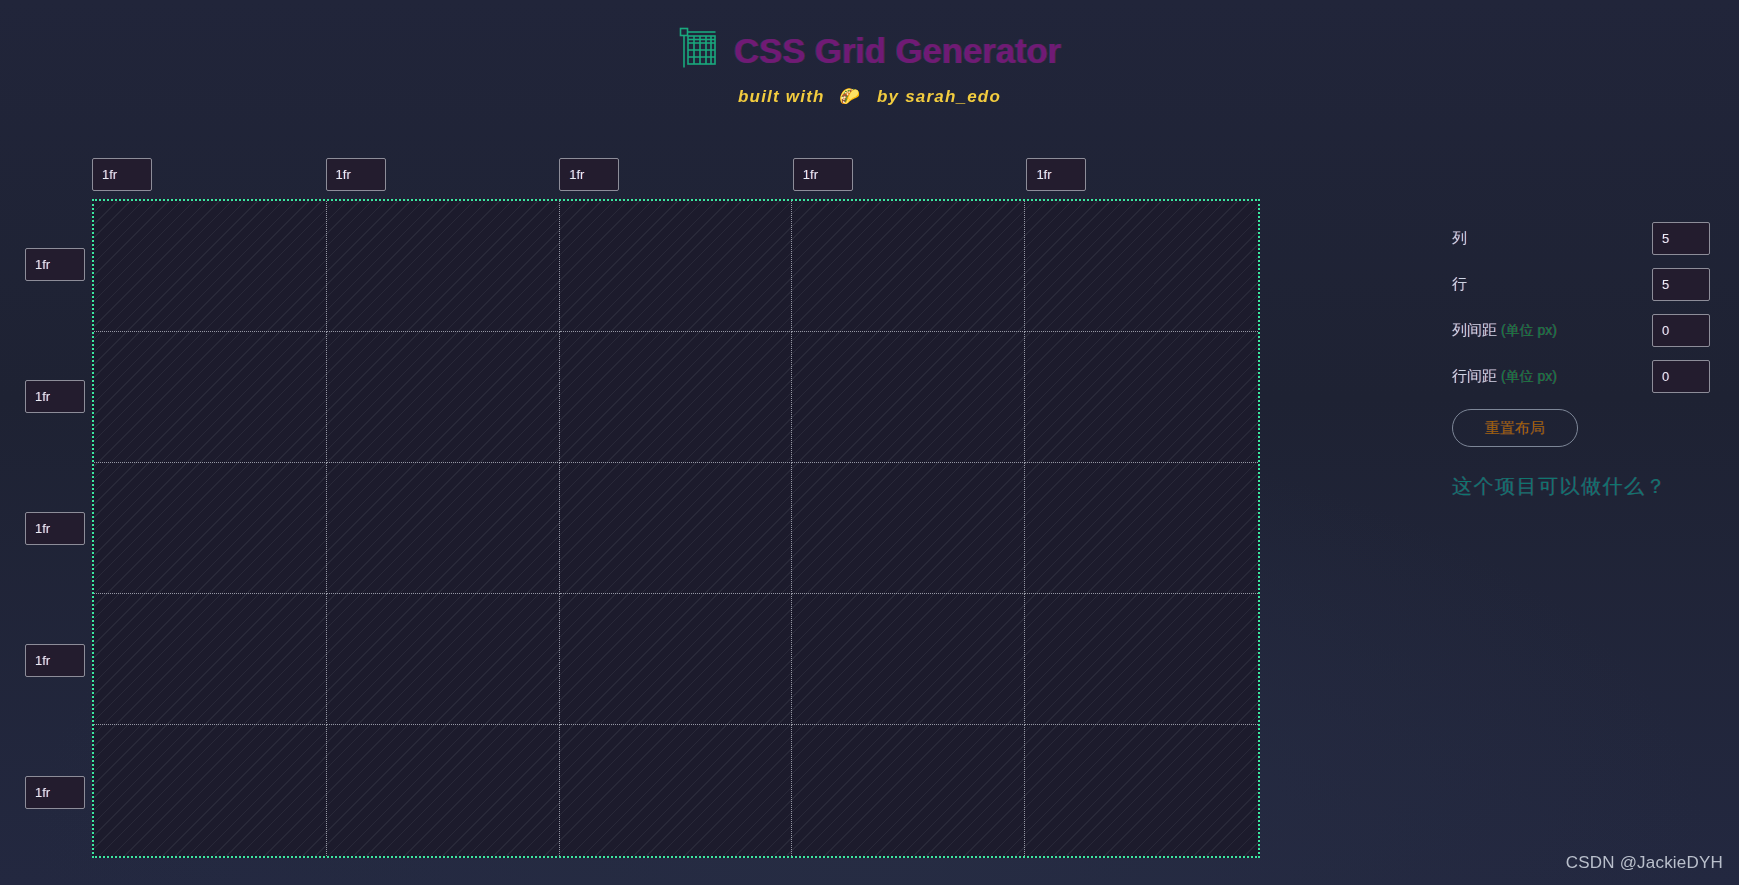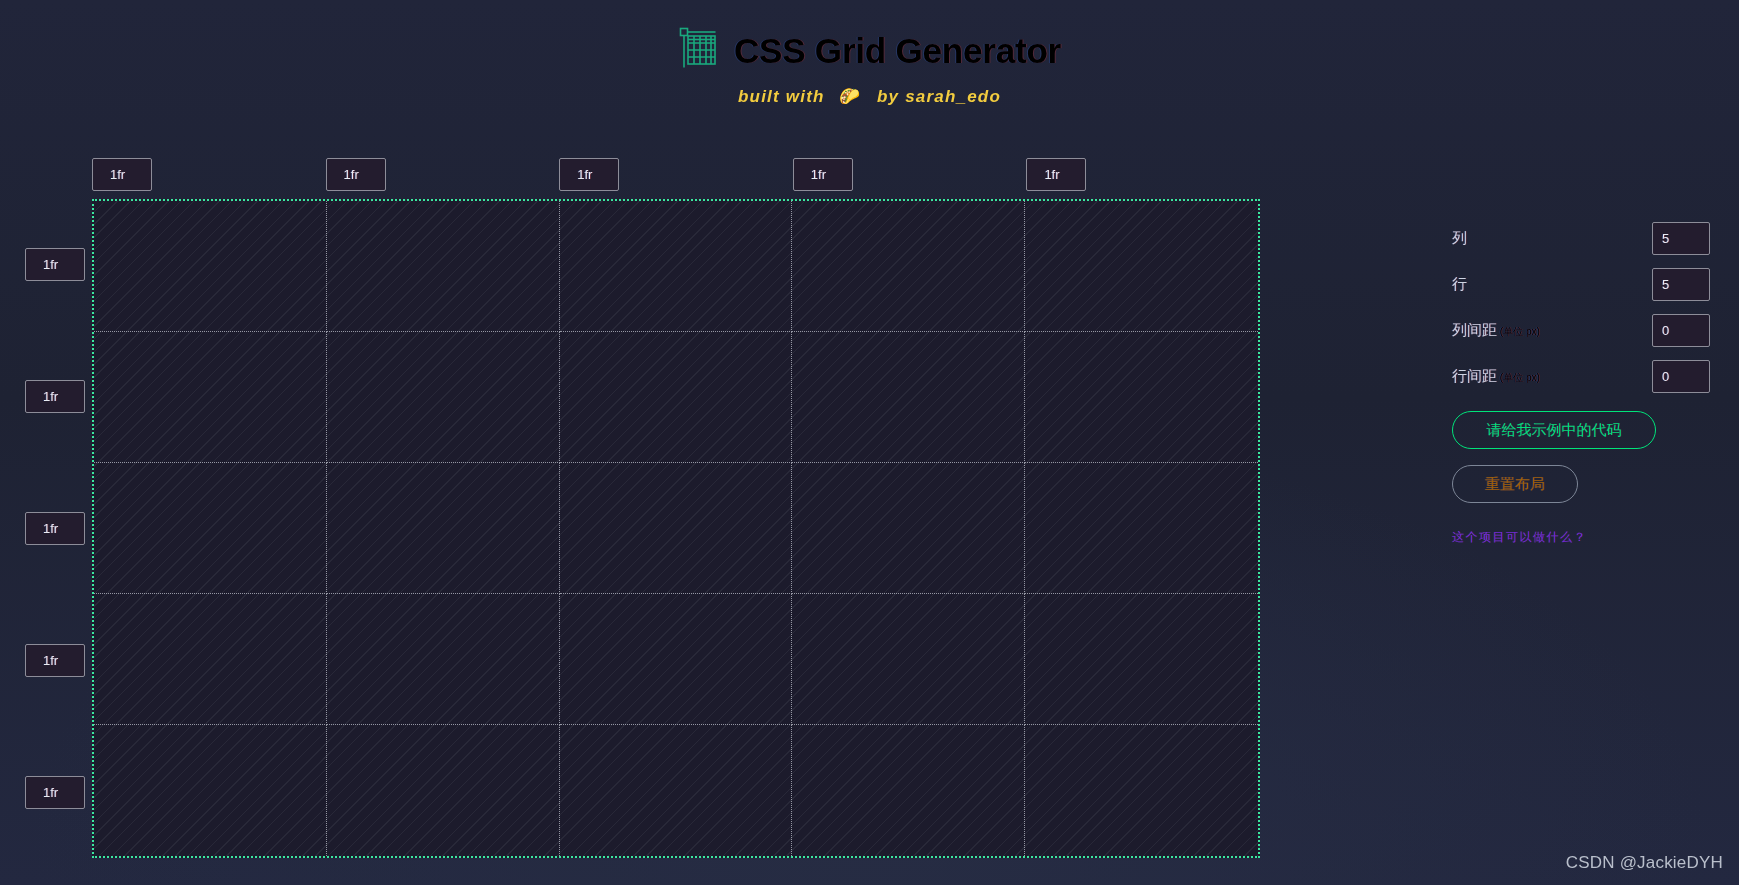--- a/index.html
+++ b/index.html
@@ -28,21 +28,21 @@
   .title-row {
     display: flex;
     align-items: center;
     justify-content: center;
     gap: 16px;
   }
   .grid-logo { display: block; }
   .app-title {
     font-size: 35px;
     font-weight: bold;
-    color: #000000;
+    color: #701a75;
     letter-spacing: -0.2px;
     line-height: 1;
     margin: 0;
     text-shadow: 1px 0 0 rgba(255,60,60,0.22), -1px 0 0 rgba(60,120,255,0.22);
   }
   .subtitle {
     margin-top: 12px;
     font-size: 17px;
     font-style: italic;
     font-weight: bold;
@@ -78,21 +78,21 @@
   }
   .size-input {
     width: 60px;
     height: 33px;
     background: #231c2e;
     border: 1px solid #8d8d99;
     border-radius: 2px;
     color: #e8ecf3;
     font-size: 13px;
     font-family: "Liberation Sans", sans-serif;
-    padding: 0 17px;
+    padding: 0 9px;
     outline: none;
     justify-self: start;
     align-self: center;
     text-shadow: 0.7px 0 0 rgba(255,60,60,0.3), -0.7px 0 0 rgba(60,120,255,0.3);
   }
   .col-inputs .size-input { margin-left: 0; }
 
   
   .grid-preview {
     position: absolute;
@@ -133,21 +133,21 @@
     justify-content: space-between;
     margin-bottom: 13px;
     height: 33px;
   }
   .ctrl-label {
     font-size: 15px;
     color: #cdd4e2;
     white-space: nowrap;
     text-shadow: 0.7px 0 0 rgba(255,60,60,0.25), -0.7px 0 0 rgba(60,120,255,0.25);
   }
-  .ctrl-label .unit { color: #000000; font-size: 10px; margin-top: 46px; }
+  .ctrl-label .unit { color: #15803d; font-size: 14px; margin-top: 46px; }
   .num-input {
     width: 58px;
     height: 33px;
     background: #231c2e;
     border: 1px solid #8d8d99;
     border-radius: 2px;
     color: #e8ecf3;
     font-size: 13px;
     font-family: "Liberation Sans", sans-serif;
     padding: 0 9px;
@@ -177,22 +177,22 @@
     margin-top: 16px;
     width: 126px;
     height: 38px;
     border: 1.4px solid #7d8697;
     color: #a16207;
     font-size: 15px;
     text-shadow: 0.7px 0 0 rgba(255,60,60,0.22), -0.7px 0 0 rgba(60,120,255,0.22);
   }
   .help-link {
     margin-top: 26px;
-    font-size: 12px;
-    color: #6d28d9;
+    font-size: 20px;
+    color: #0f766e;
     letter-spacing: 1.5px;
     cursor: pointer;
     text-shadow: 0.7px 0 0 rgba(255,60,60,0.22), -0.7px 0 0 rgba(60,120,255,0.22);
   }
 
   
   .watermark {
     position: absolute;
     right: 16px;
     bottom: 12px;
@@ -302,18 +302,17 @@
     <input class="num-input" type="text" value="0" style="">
   </div>
 
   <div class="ctrl-row">
     <span class="ctrl-label">
       <span>行间距</span><span class="unit"> (单位 px)</span>
     </span>
     <input class="num-input" type="text" value="0" style="">
   </div>
 
-  <button class="btn btn-primary">请给我示例中的代码</button>
   <button class="btn btn-secondary">重置布局</button>
   <div class="help-link">这个项目可以做什么？</div>
 </div>
 
 <div class="watermark">CSDN @JackieDYH</div>
 
 </body></html>

